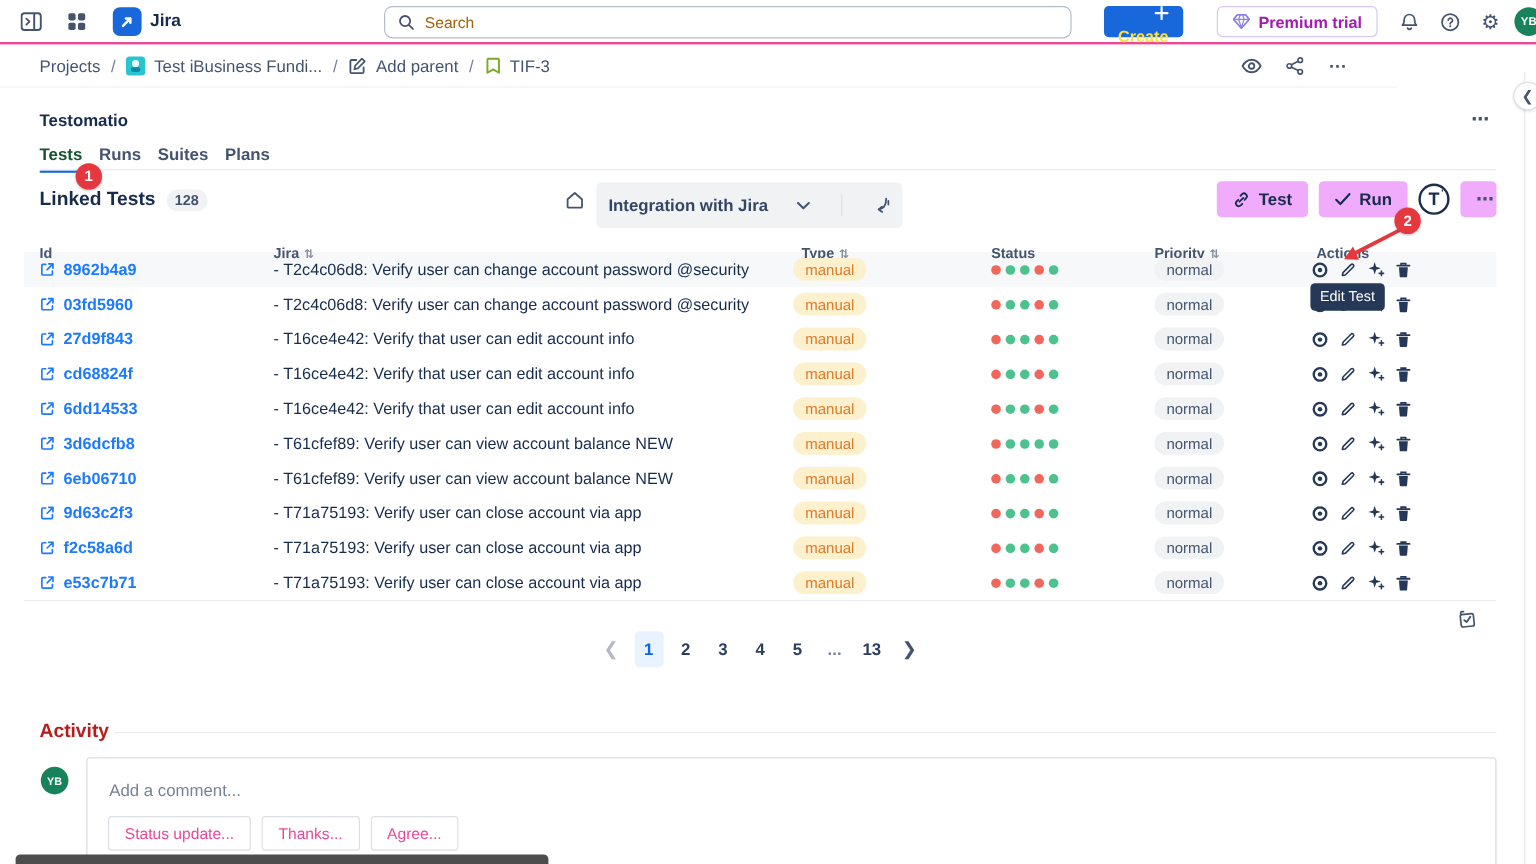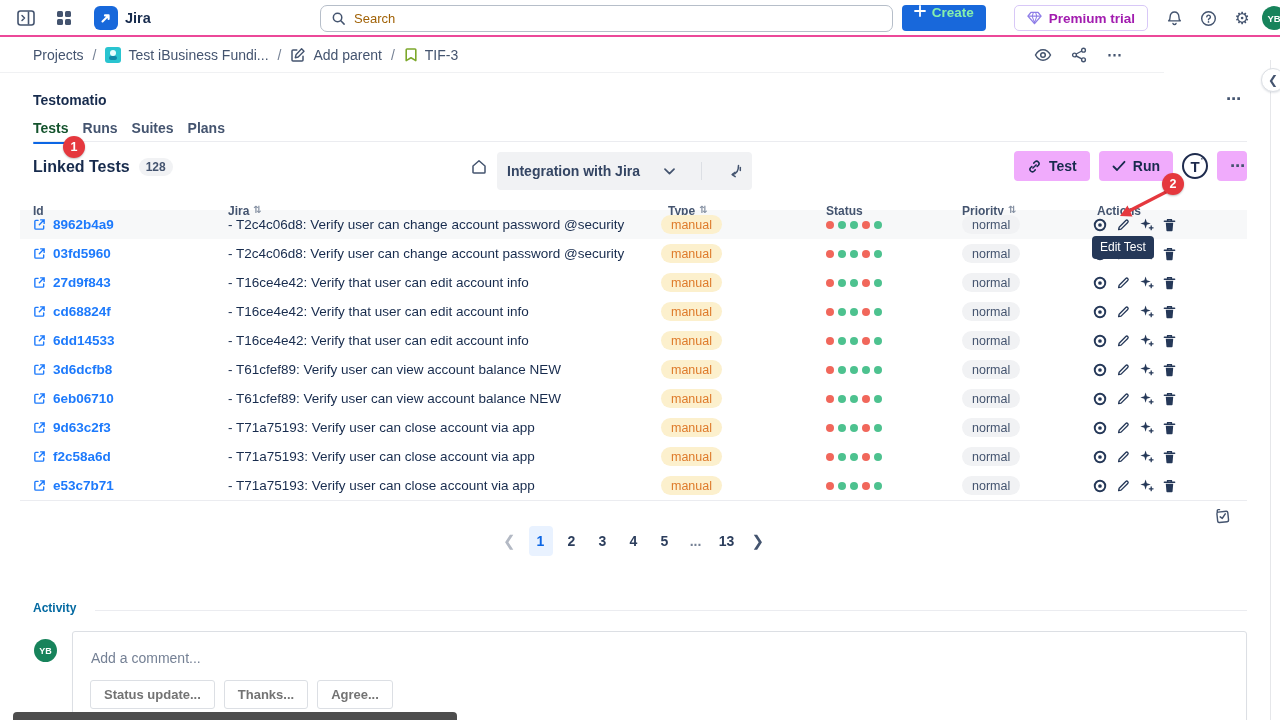--- a/index.html
+++ b/index.html
@@ -21,23 +21,23 @@
   .app-grid span { background:#44546F; border-radius:1.5px; }
   .jira-brand { display:flex; align-items:center; gap:7px; margin-left:6px; cursor:pointer; }
   .jira-logo { width:24px; height:24px; border-radius:6px; background:#1868DB;
     display:flex; align-items:center; justify-content:center; }
   .jira-name { font-weight:700; font-size:14.5px; color:#172B4D; }
   .search-wrap { position:absolute; left:320px; top:5px; width:573px; height:27px;
     border:1px solid #B6BEC9; border-radius:7px; display:flex; align-items:center;
     gap:8px; padding:0 10px; background:#fff; }
   .search-placeholder { color:#a16207; font-size:13px; }
   .nav-right { position:absolute; right:0; top:0; height:36px; display:flex; align-items:center; gap:6px; padding-right:0; }
-  .create-btn { height:26px; background:#1868DB; color:#86efac; border:none; border-radius:4px;
-    font-size:13.5px; font-weight:600; display:flex; align-items:flex-start; gap:6px; padding:0 12px;
-    cursor:pointer; margin-right:22px; }
+  .create-btn { height:26px; background:#1868DB; color:#fde047; border:none; border-radius:4px;
+    font-size:13.5px; font-weight:600; display:flex; align-items:flex-end; gap:6px; padding:0 12px;
+    cursor:pointer; margin-right:22px;flex-direction:column; }
   .premium-btn { height:26px; background:#fff; border:1px solid #D8C8F7; border-radius:5px;
     color:#a21caf; font-size:13.5px; font-weight:600; display:flex; align-items:center;
     gap:7px; padding:0 12px; cursor:pointer; margin-right:6px; }
   .gear-glyph { font-size:17px; line-height:1; color:#44546F; }
   .avatar { width:24px; height:24px; border-radius:50%; background:#17835B; color:#fff;
     font-size:9.5px; font-weight:700; display:flex; align-items:center; justify-content:center;
     flex:0 0 24px; margin-right:-6px; cursor:pointer; }
 
   
   .crumbbar { position:absolute; top:37px; left:0; width:1164px; height:36px;
@@ -83,21 +83,21 @@
   .t-logo { width:26px; height:26px; border-radius:50%; border:2px solid #1E2B4D; background:#fff;
     display:flex; align-items:center; justify-content:center; font-weight:800; font-size:15px;
     color:#1E2B4D; cursor:pointer; position:relative; }
   .t-logo i { position:absolute; right:3px; top:1px; font-style:normal; font-size:8px; font-weight:800; }
   .more-subtle { width:30px; }
 
   
   .ttable { position:absolute; left:20px; top:188px; width:1227px; }
   .thead, .trow { display:grid; grid-template-columns:195px 433px 165px 136px 131px 1fr; align-items:center; }
   .thead { height:20px; font-size:12px; font-weight:700; color:#44546F; padding-left:13px; }
-  .thead .hcell { display:flex; align-items:flex-start; gap:4px;margin-top:16px; }
+  .thead .hcell { display:flex; align-items:flex-end; gap:4px;margin-top:16px; }
   .hcell.pad7 { padding-left:7px; }
   .hcell.pad4 { padding-left:4px; }
   .sort { color:#8590A2; font-size:10px; }
   .tbody { margin-top:2px; }
   .trow { height:29px; padding-left:13px; width:1227px; }
   .trow.hl { background:#F7F8F9; }
   .cell-id { display:flex; align-items:center; gap:7px; color:#1D7AFC; font-size:13.5px; font-weight:700; cursor:pointer; }
   .cell-title { font-size:13.5px; color:#172B4D; }
   .type-pill { display:inline-block; background:#FCF0CD; color:#DE7A2A; font-size:12.5px;
     border-radius:10px; padding:2.5px 10px; justify-self:start; }
@@ -128,31 +128,31 @@
     justify-content:center; align-items:center; gap:7px; }
   .page { min-width:24px; height:30px; border:none; background:transparent; font-size:14px;
     font-weight:600; color:#2C3E5D; border-radius:4px; cursor:pointer; font-family:inherit; }
   .page.current { background:#E9F2FF; color:#0C66E4; }
   .page.ellipsis { color:#758195; cursor:default; }
   .pg-chev { font-size:15px; background:transparent; border:none; cursor:pointer; padding:0 6px; font-family:inherit; }
   .pg-chev.prev { color:#B3B9C4; }
   .pg-chev.next { color:#44546F; }
 
   
-  .activity-title { position:absolute; left:33px; top:601px; font-size:12px; font-weight:700; color:#0369a1; }
+  .activity-title { position:absolute; left:33px; top:601px; font-size:16px; font-weight:700; color:#b91c1c; }
   .activity-divider { position:absolute; left:95px; top:610px; width:1152px; height:1px; background:#EBECF0; }
   .comment-avatar { position:absolute; left:34px; top:639px; width:23px; height:23px; border-radius:50%;
     background:#17835B; color:#fff; font-size:9px; font-weight:700; display:flex; align-items:center;
     justify-content:center; }
   .comment-box { position:absolute; left:72px; top:631px; width:1175px; height:100px;
     border:1px solid #DCDFE4; border-radius:3px; background:#fff; box-shadow:0 1px 1px rgba(9,30,66,.06); }
   .comment-placeholder { position:absolute; left:18px; top:18px; color:#758195; font-size:14px; cursor:text; }
   .quick-replies { position:absolute; left:17px; top:48px; display:flex; gap:9px; }
   .qr-btn { border:1px solid #DCDFE4; background:#fff; border-radius:3px; padding:6px 13px;
-    font-size:13px; font-weight:700; color:#737373; cursor:pointer; font-family:inherit; }
+    font-size:13px; font-weight:400; color:#ec4899; cursor:pointer; font-family:inherit; }
 
   
   .bottom-dark-bar { position:absolute; left:13px; top:712px; width:444px; height:8px;
     background:#4D4D4D; border-radius:4px 4px 0 0; }
   .right-rail { position:absolute; left:1270px; top:60px; width:1px; height:660px; background:#E6E7EA; }
   .collapse-btn { position:absolute; left:1261px; top:68px; width:24px; height:24px; border-radius:50%;
     background:#fff; border:1px solid #DCDFE4; box-shadow:0 1px 2px rgba(9,30,66,.12);
     display:flex; align-items:center; justify-content:center; color:#44546F; font-size:12px;
     cursor:pointer; z-index:12; }
 </style>

